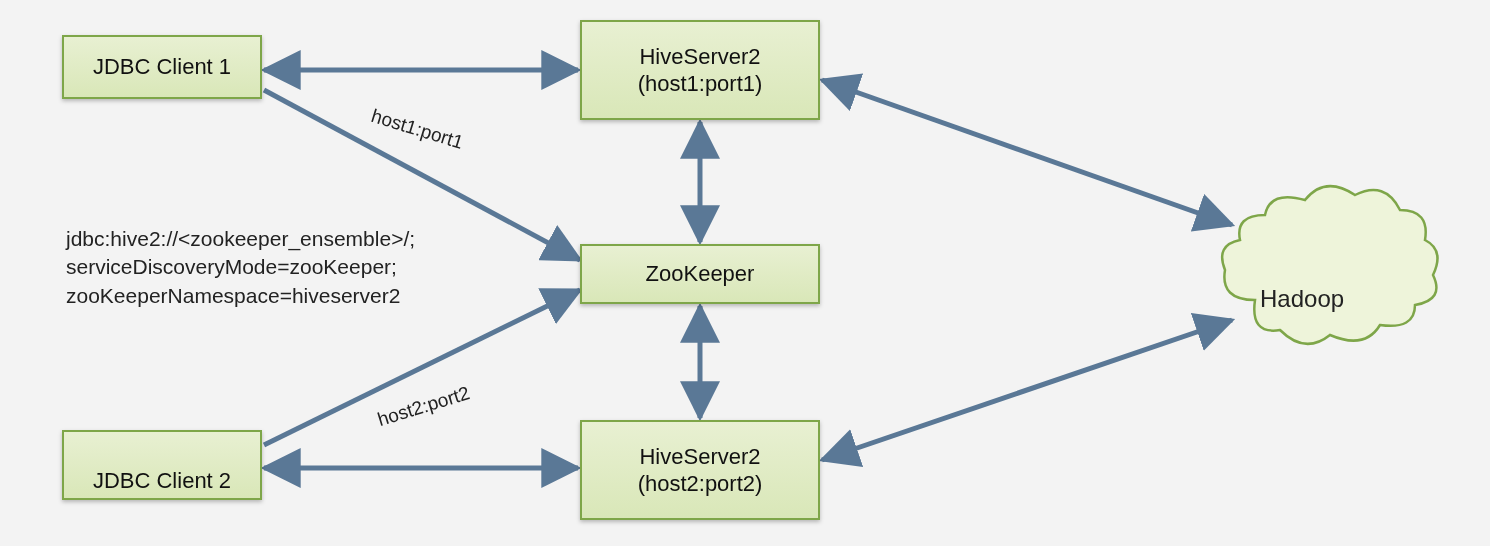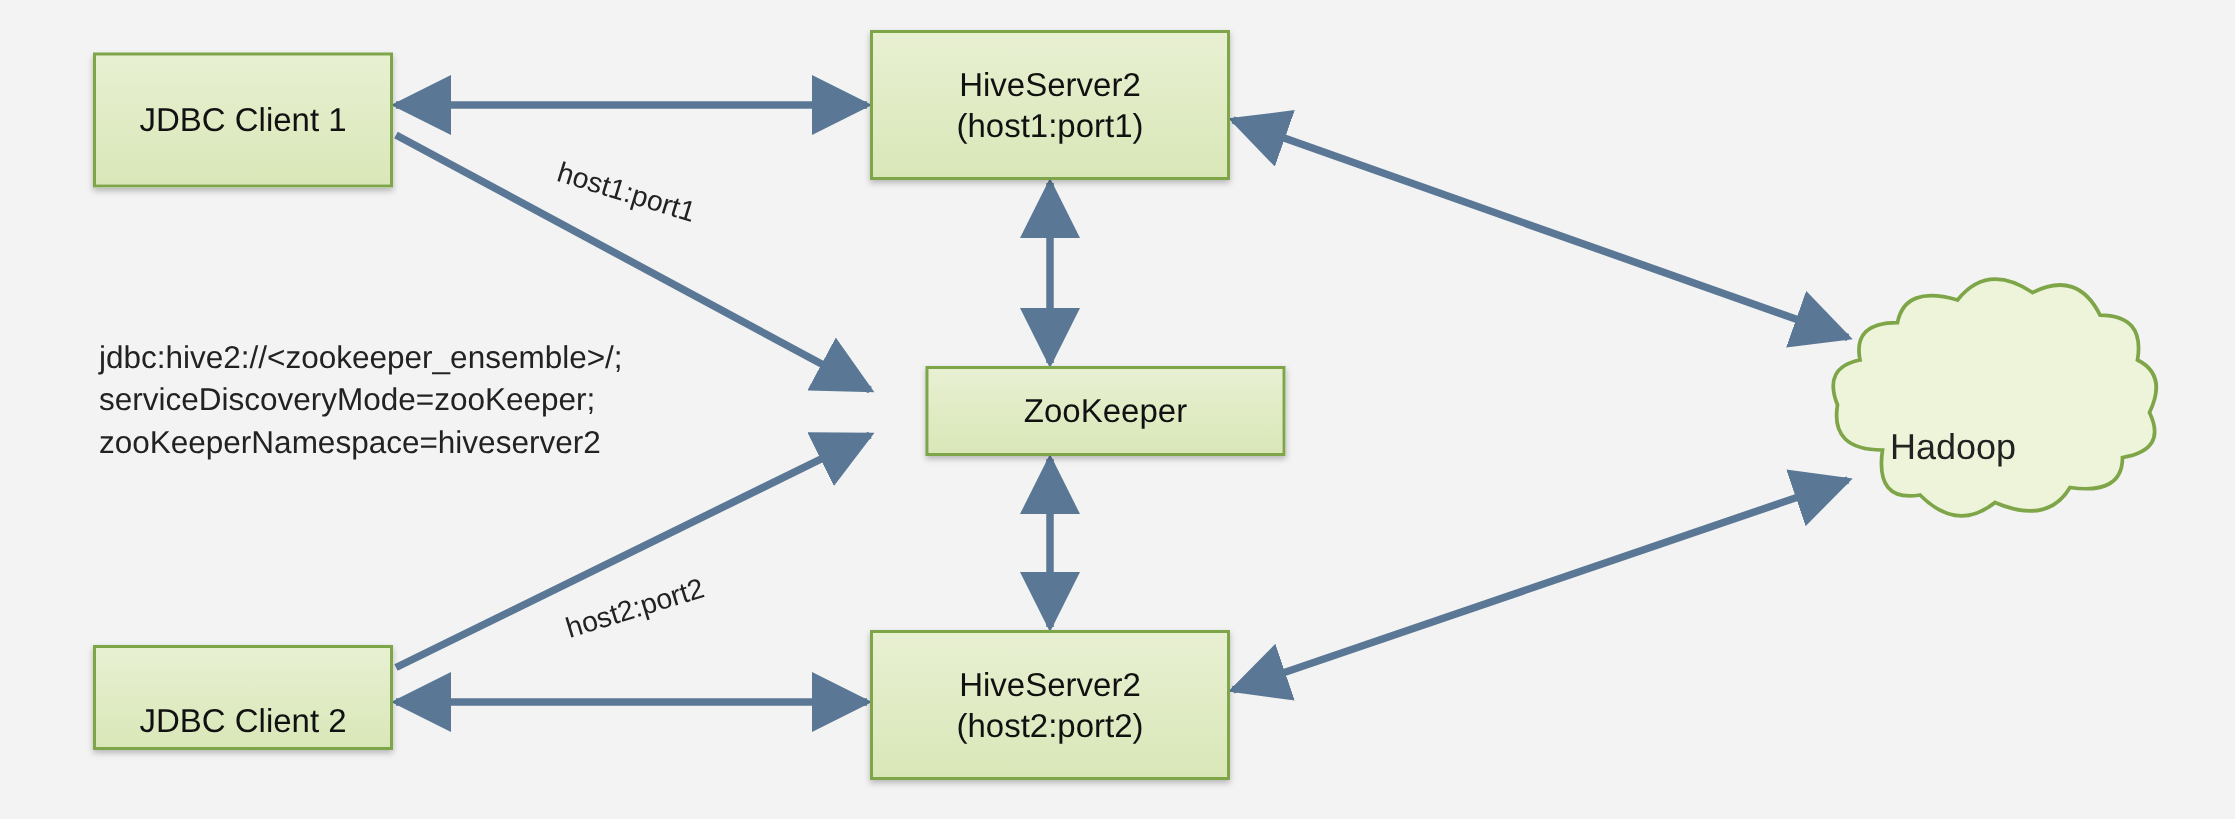--- a/index.html
+++ b/index.html
@@ -31,25 +31,25 @@
     display: flex;
     align-items: center;
     justify-content: center;
     text-align: center;
     font-size: 22px;
     line-height: 1.25em;
     color: #111;
     padding: 4px 10px;
     box-sizing: border-box;
   }
-  .jdbc1 { left: 62px;  top: 35px;  width: 200px; height: 90px; }
+  .jdbc1 { left: 62px;  top: 35px;  width: 200px; height: 64px; }
   .jdbc2 { left: 62px;  top: 430px; width: 200px; height: 70px; align-items: flex-end; }
   .hs1   { left: 580px; top: 20px;  width: 240px; height: 100px; }
   .hs2   { left: 580px; top: 420px; width: 240px; height: 100px; }
-  .zk    { left: 580px; top: 244px; width: 240px; height: 60px; margin-left: 37px;  }
+  .zk    { left: 580px; top: 244px; width: 240px; height: 60px;  }
   .edge-label {
     position: absolute;
     font-size: 19px;
     color: #222;
     white-space: nowrap;
     transform-origin: 0 0;
   }
   .lbl-hp1 { left: 375px; top: 105px; transform: rotate(17deg); }
   .lbl-hp2 { left: 375px; top: 410px; transform: rotate(-17deg); }
   .jdbc-url {

